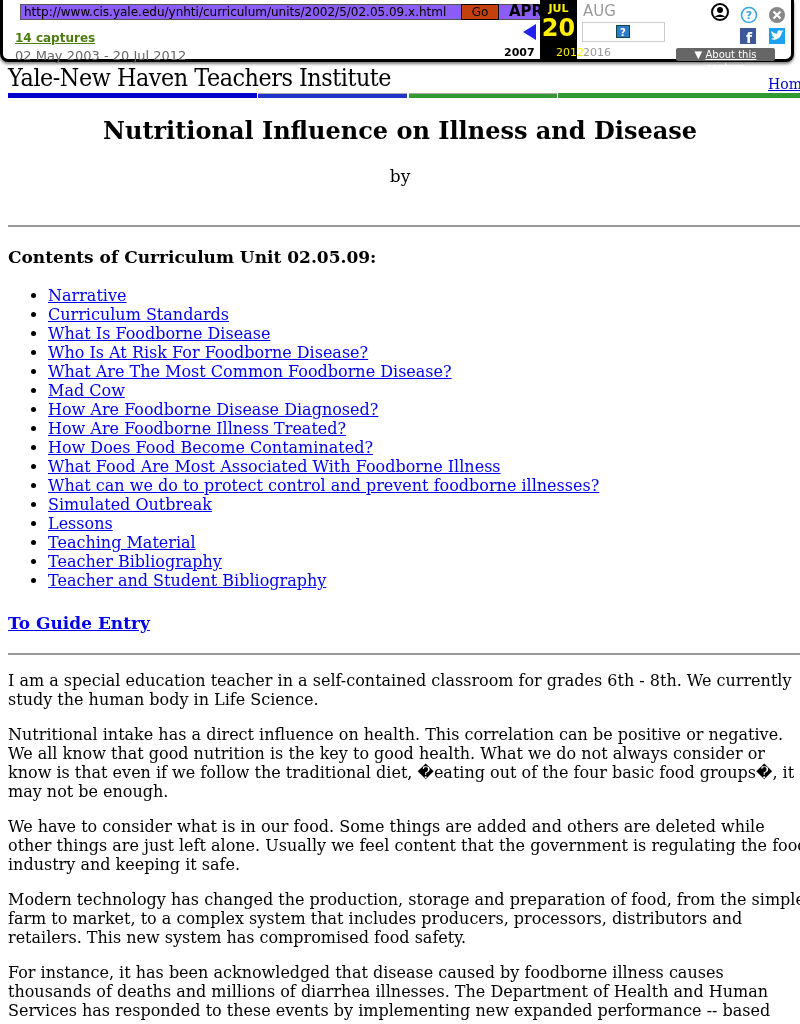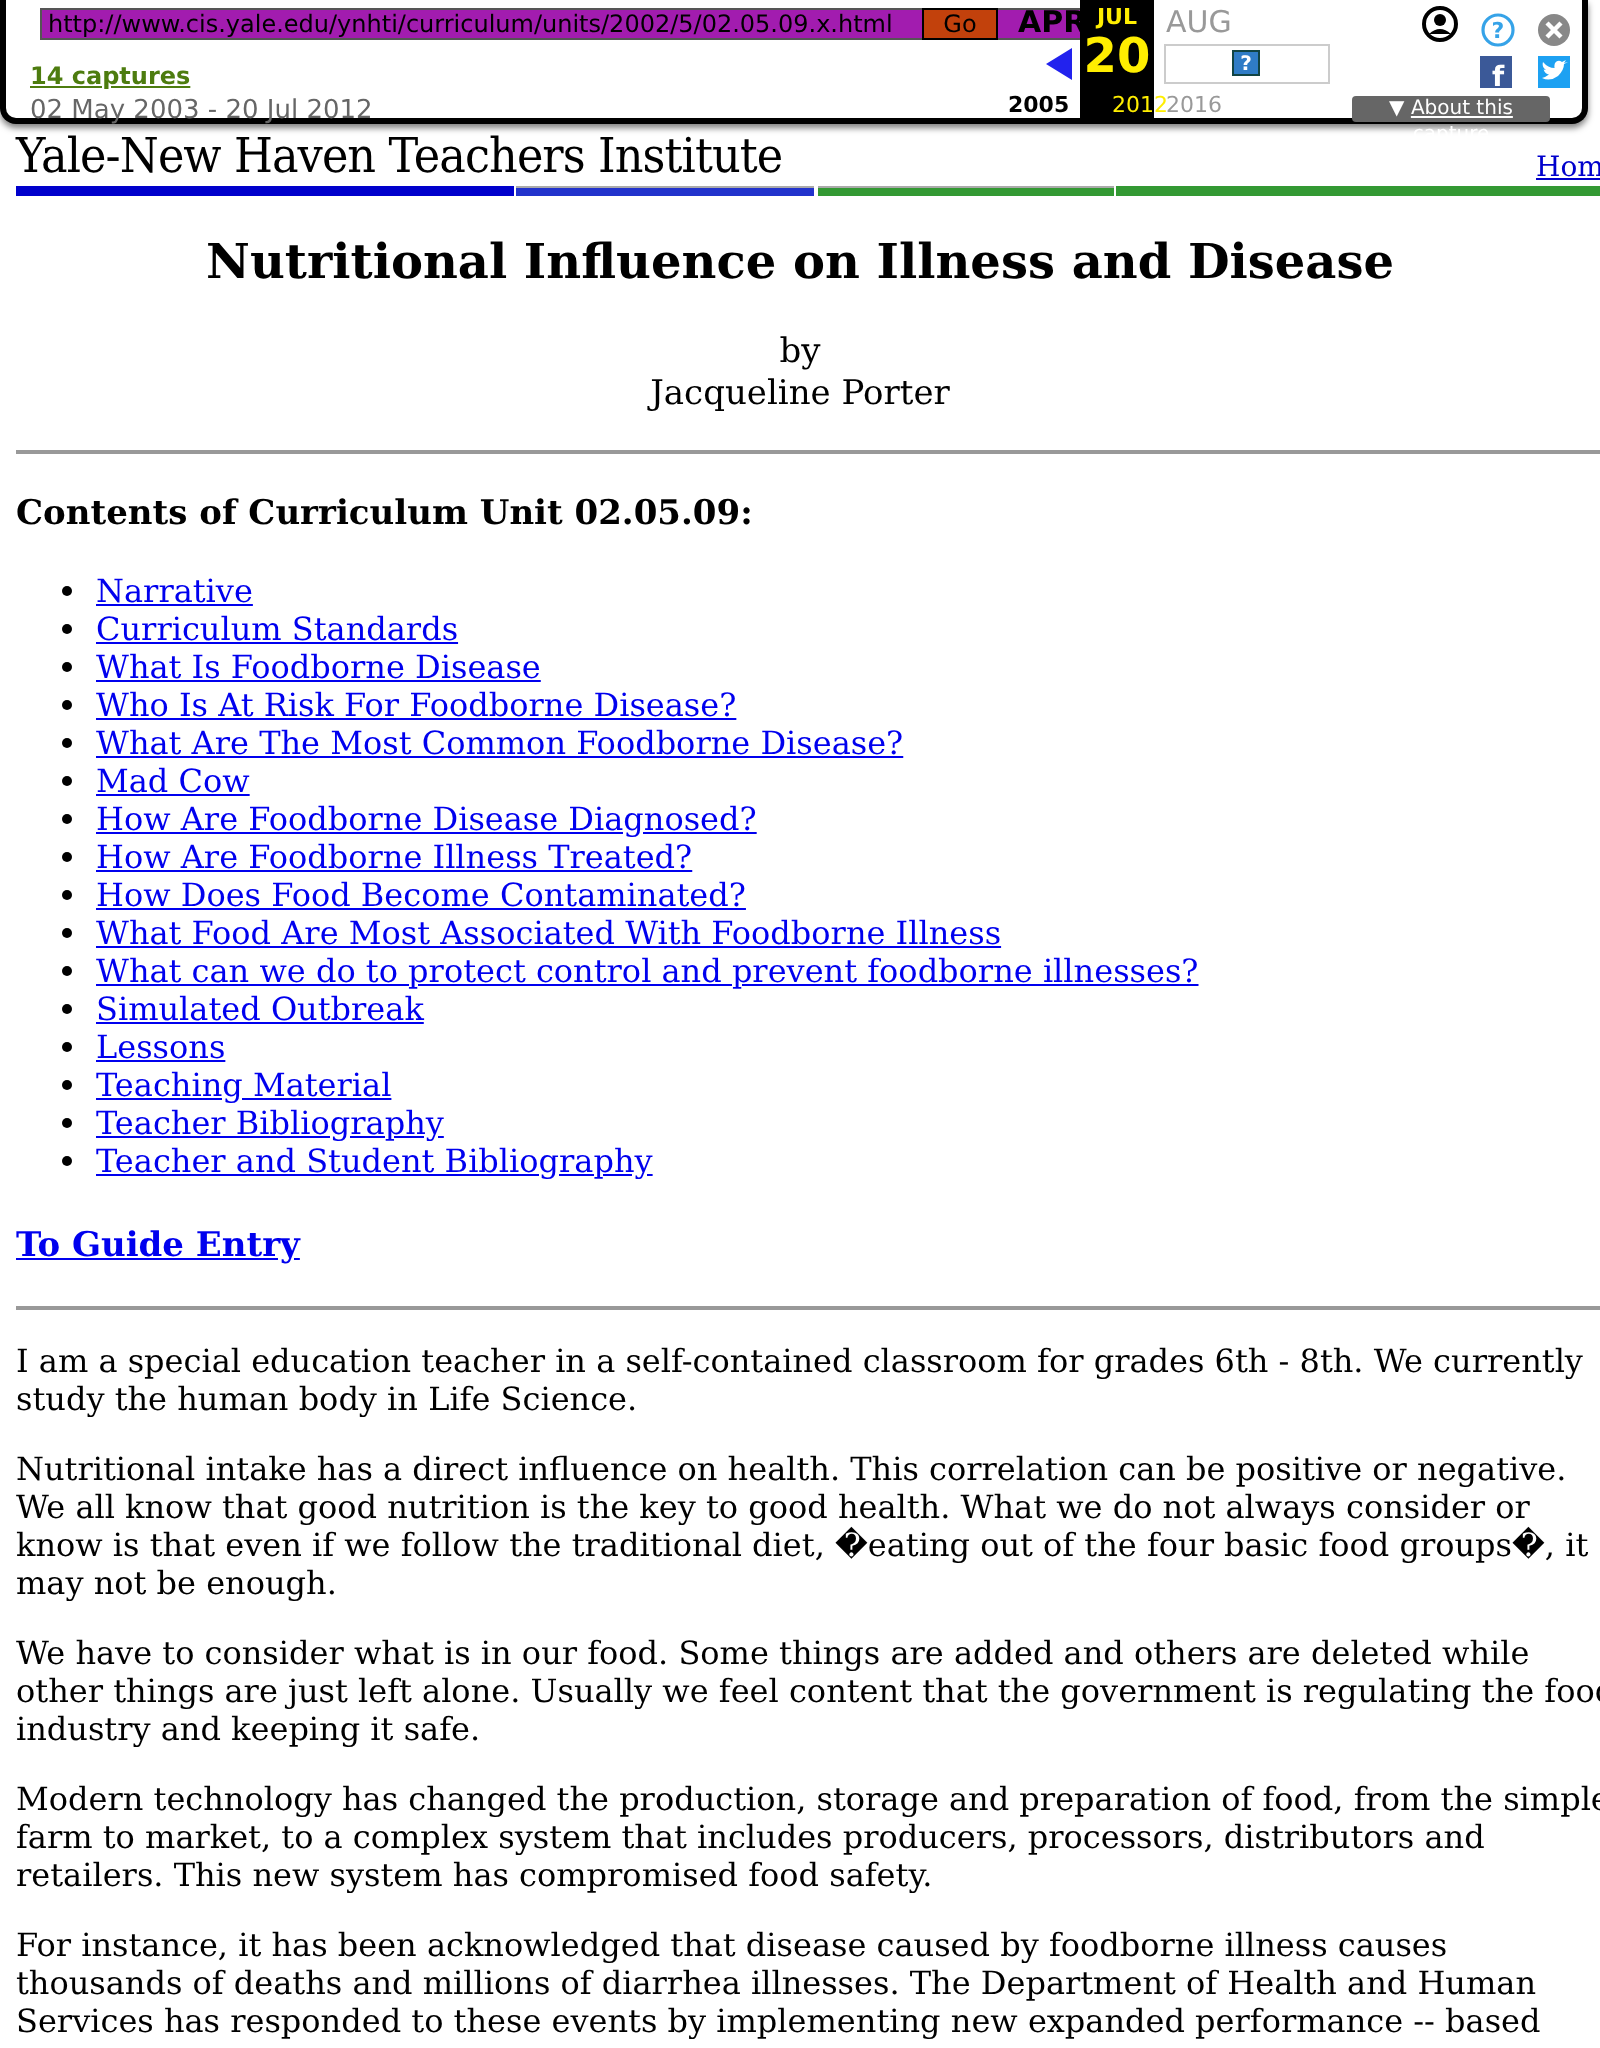--- a/index.html
+++ b/index.html
@@ -10,21 +10,21 @@
   
   .wb {
     position: absolute; left: 0; top: 0; width: 794px; height: 62px;
     background: #fff; border: 3px solid #000; border-top: none;
     border-radius: 0 0 8px 8px; box-shadow: 0 2px 3px rgba(0,0,0,0.5);
     font-family: "DejaVu Sans", sans-serif; box-sizing: border-box;
   }
   .wb-url {
     position: absolute; left: 17px; top: 4px; width: 527px; height: 16px;
     border: 1px solid #555; font-size: 12px; padding: 0 3px; box-sizing: border-box;
-    font-family: "DejaVu Sans", sans-serif; line-height: 14px; color: #000; background: #a21caf;
+    font-family: "DejaVu Sans", sans-serif; line-height: 14px; color: #000; background: #8b5cf6;
   }
   .wb-go {
     position: absolute; left: 458px; top: 4px; width: 38px; height: 16px;
     border: 1px solid #000; font-size: 12px; text-align: center; line-height: 14px;
     background: #c2410c; box-sizing: border-box;
   }
   .wb-captures {
     position: absolute; left: 12px; top: 31px; font-size: 12px; font-weight: bold;
     color: #4d7c0f; text-decoration: underline;
   }
@@ -83,21 +83,21 @@
 <body>
 
 <div class="wb">
   <div class="wb-url">http://www.cis.yale.edu/ynhti/curriculum/units/2002/5/02.05.09.x.html</div>
   <div class="wb-go">Go</div>
   <div class="wb-captures">14 captures</div>
   <div class="wb-range">02 May 2003 - 20 Jul 2012</div>
 
   <div class="wb-month" style="left:506px;top:2px;color:#000;">APR</div>
   <div class="wb-prev-arrow"></div>
-  <div class="wb-year" style="left:501px;top:46px;color:#000;">2005</div>
+  <div class="wb-year" style="left:501px;top:46px;color:#000;">2007</div>
 
   <div class="wb-cur">
     <div class="m">JUL</div>
     <div class="d">20</div>
     <div class="y">2012</div>
   </div>
 
   <div class="wb-month" style="left:580px;top:2px;color:#999;font-weight:normal;">AUG</div>
   <div class="wb-spark">
     <div class="q">?</div>
@@ -142,21 +142,20 @@
 <div class="site-title">Yale-New Haven Teachers Institute</div>
 <a class="home-link">Home</a>
 <div class="bar" style="left:8px;width:249px;background:#0000cc;"></div>
 <div class="bar" style="left:258px;width:149px;background:#2233cc;border-top:1px solid #aaa;box-sizing:border-box;"></div>
 <div class="bar" style="left:409px;width:148px;background:#339933;border-top:1px solid #aaa;box-sizing:border-box;"></div>
 <div class="bar" style="left:558px;width:242px;background:#339933;"></div>
 
 <h1 class="title">Nutritional Influence on Illness and Disease</h1>
 <div class="byline">
   <div>by</div>
-  <div>Jacqueline Porter</div>
 </div>
 <hr class="rule" style="top:225px;">
 
 <h3 class="contents-h">Contents of Curriculum Unit 02.05.09:</h3>
 <ul class="toc">
   <li><a>Narrative</a></li>
   <li><a>Curriculum Standards</a></li>
   <li><a>What Is Foodborne Disease</a></li>
   <li><a>Who Is At Risk For Foodborne Disease?</a></li>
   <li><a>What Are The Most Common Foodborne Disease?</a></li>

